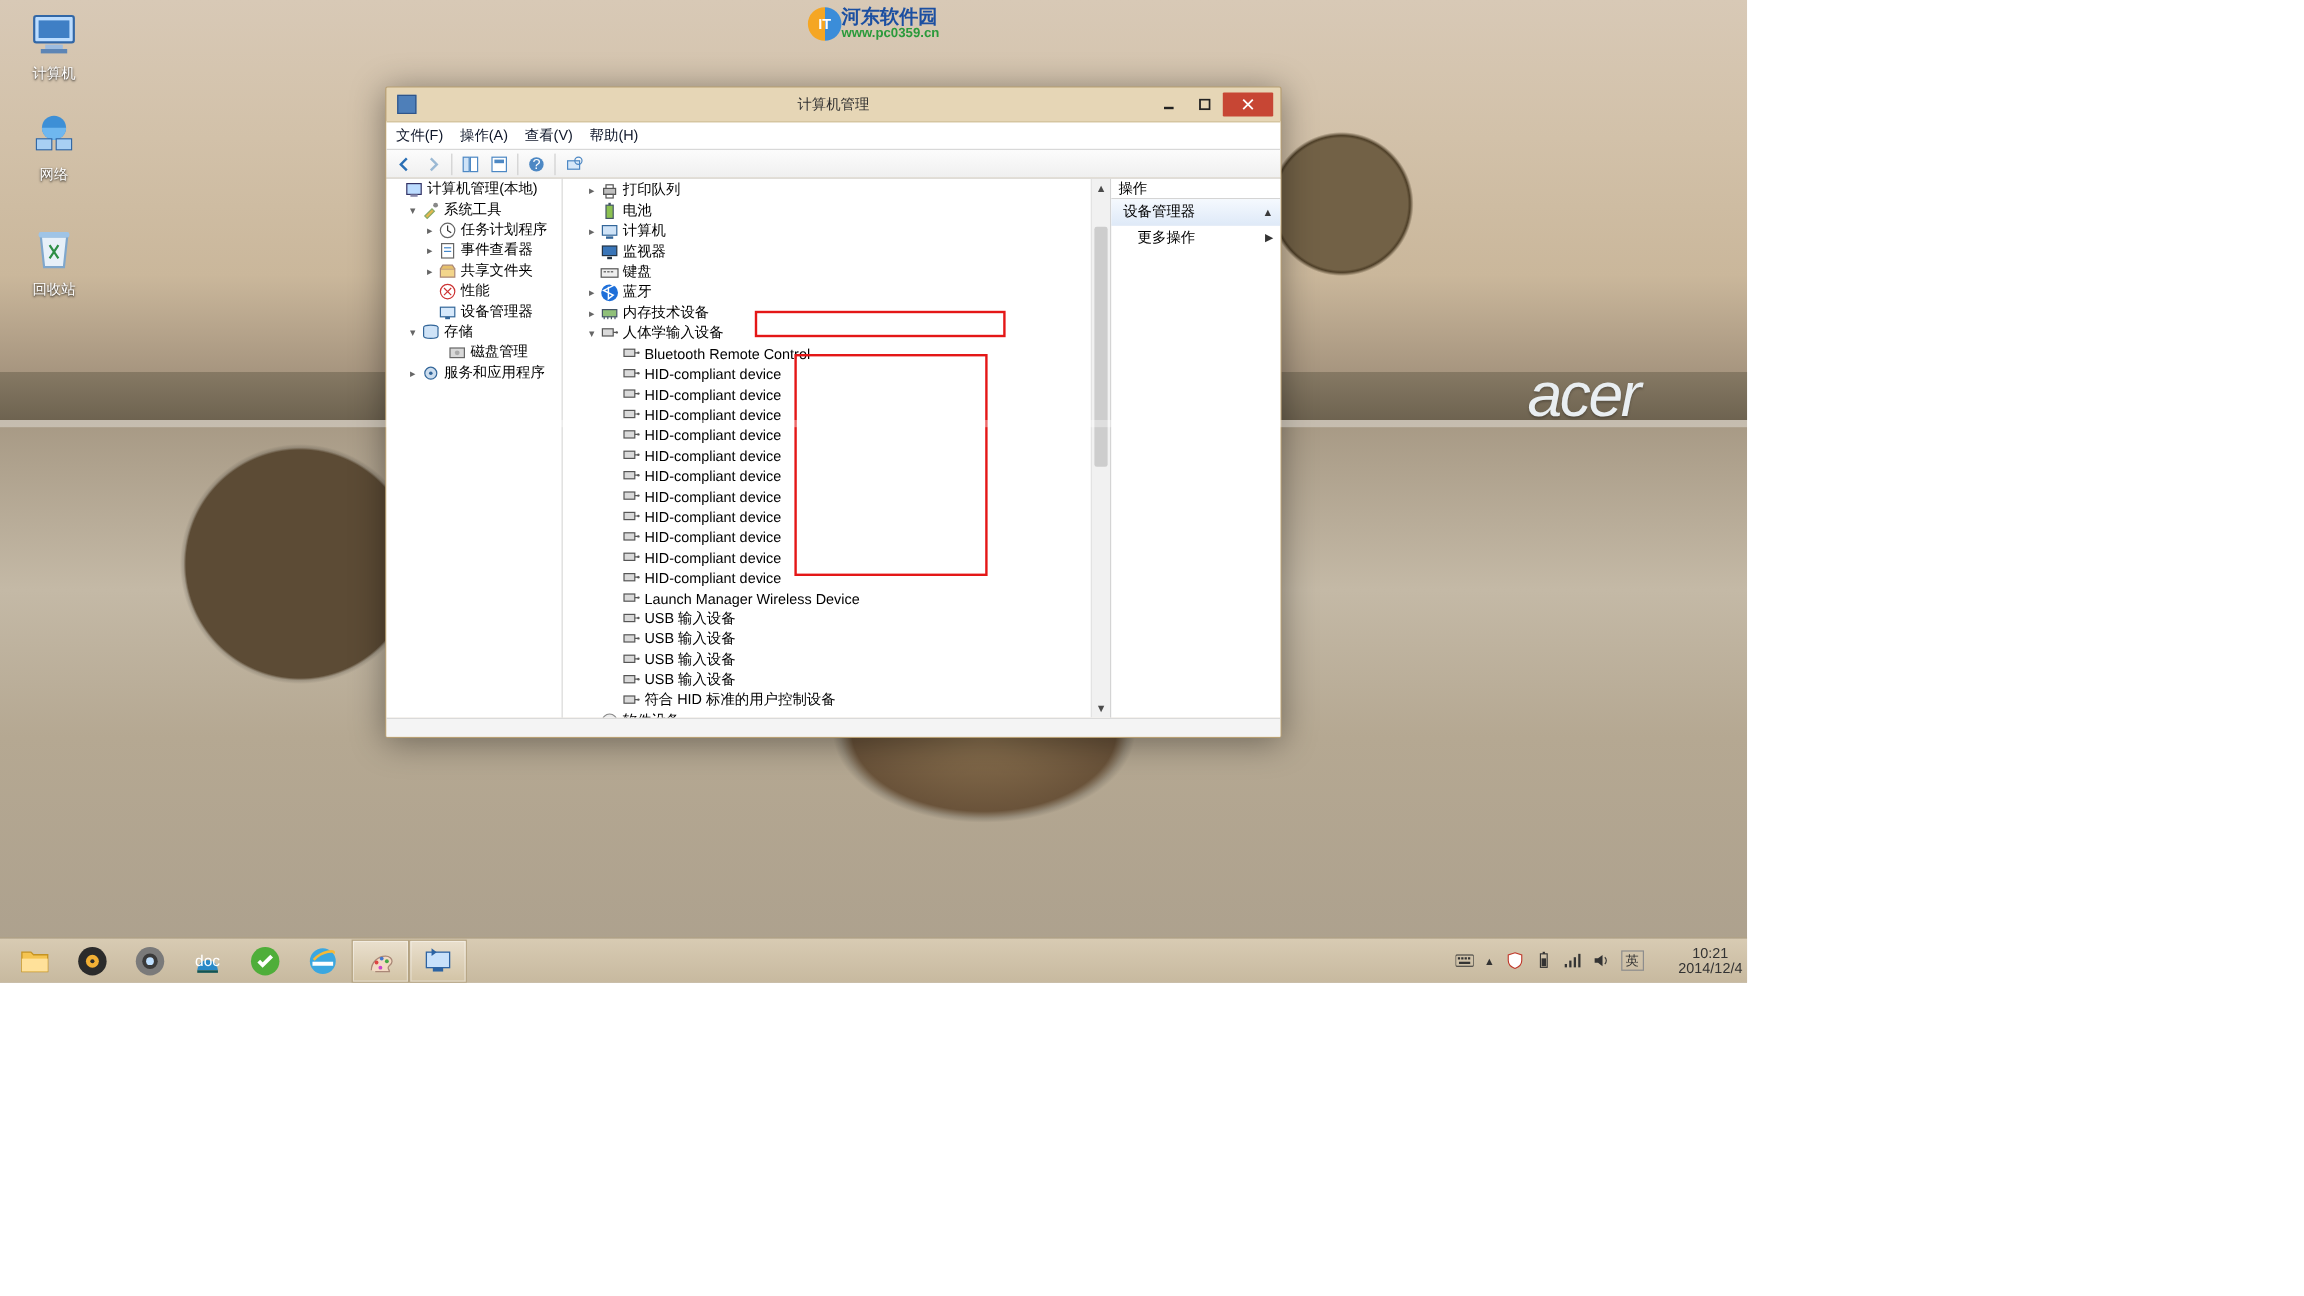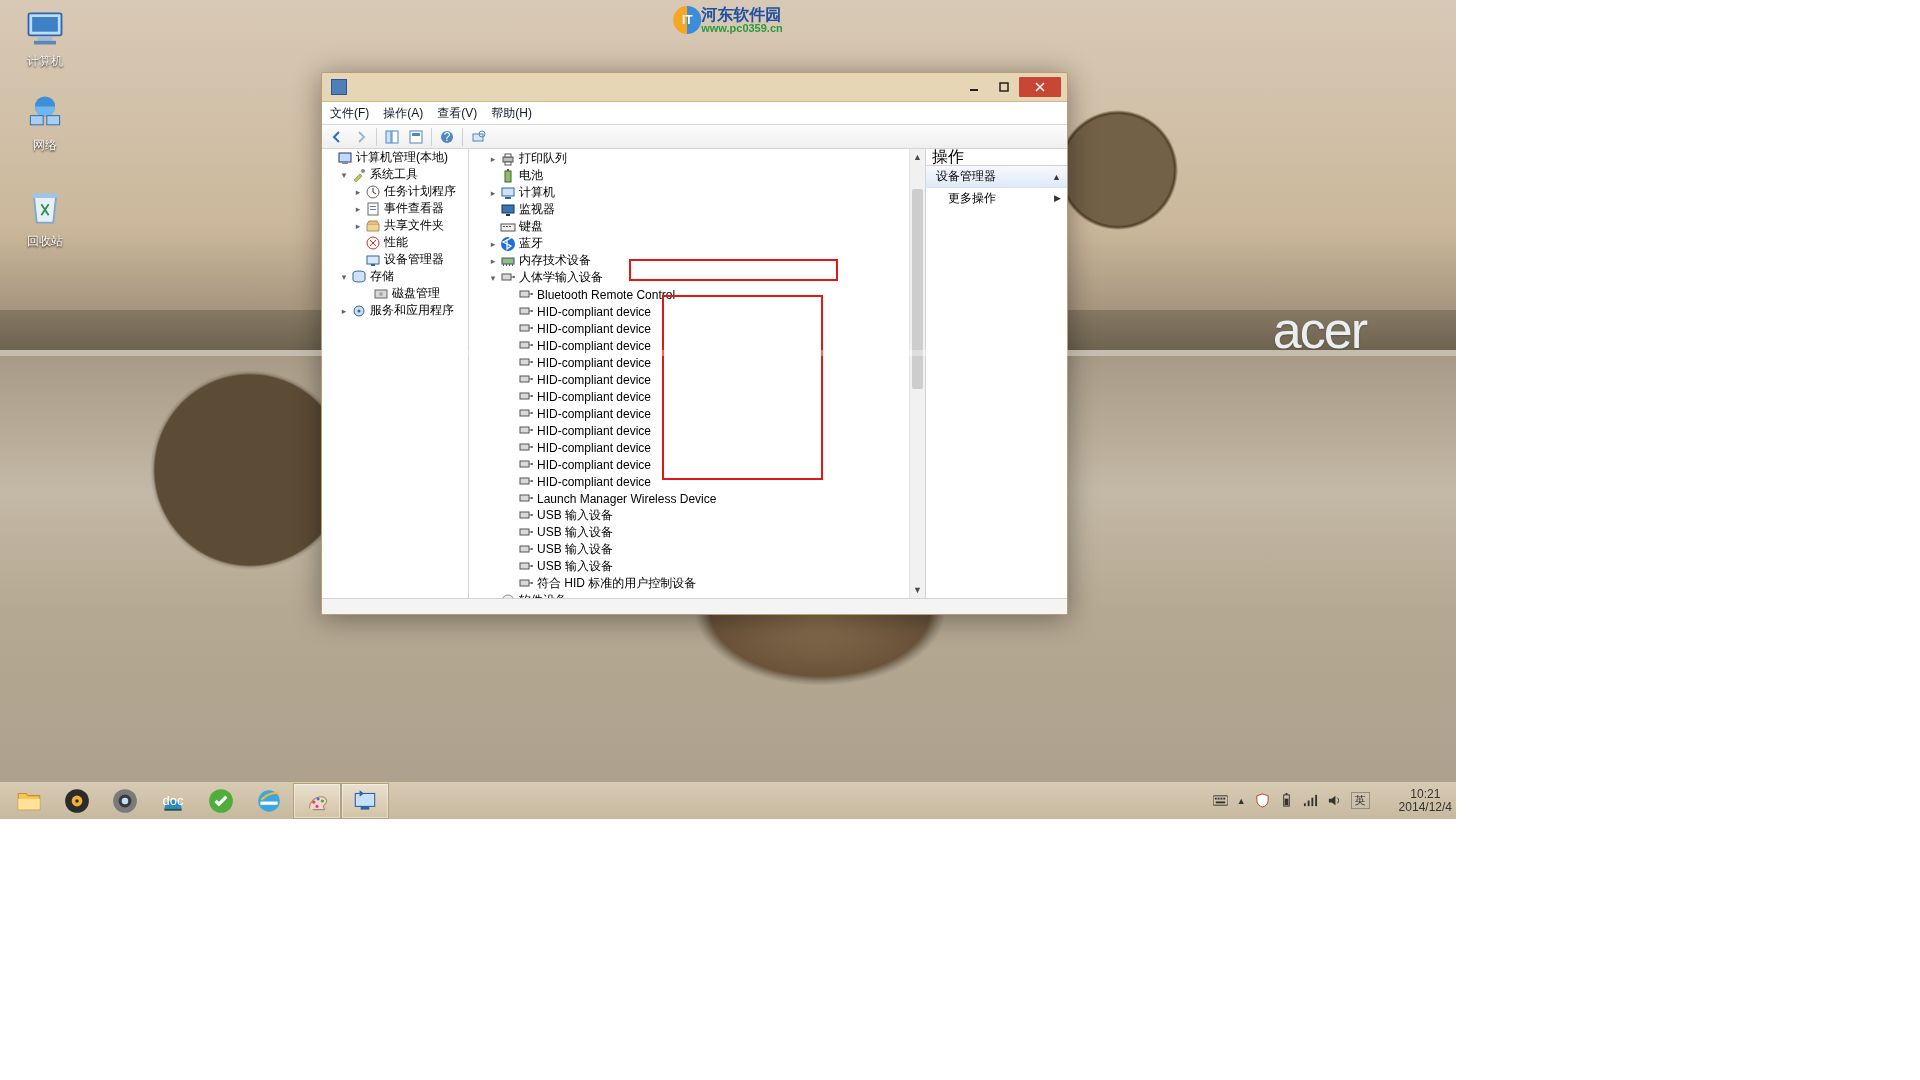--- a/index.html
+++ b/index.html
@@ -8,21 +8,21 @@
 .desktop{position:relative;width:1456px;height:819px;background:
   radial-gradient(circle at 980px 285px,#6d5337 0 40px,#4c3824 42px,transparent 44px),
   radial-gradient(circle at 1118px 170px,#726146 0 55px,#4e3f28 57px,transparent 60px),
   radial-gradient(circle at 250px 470px,#5c4b35 0 95px,rgba(0,0,0,.15) 97px,transparent 100px),
   radial-gradient(ellipse 200px 120px at 820px 610px,#8c7351 0,#6a533a 55%,rgba(0,0,0,.15) 60%,transparent 63%),
   linear-gradient(to bottom,#d8c9b6 0,#d2c1a9 14%,#cab79b 28%,#9f8e79 40%,#a49681 41%,#c4b9a6 60%,#b5a892 75%,#aca08d 100%)}
 .desktop::before,.desktop::after{content:"";position:absolute}
 .desktop::before{left:0;right:0;top:310px;height:40px;background:linear-gradient(to bottom,#867964,#6e6350)} 
 .desktop::after{left:0;right:0;top:350px;height:6px;background:rgba(255,255,255,.35)}
 
-.acer{position:absolute;right:90px;top:300px;font-family:Arial,Helvetica,sans-serif;font-weight:500;font-size:52px;color:#e9eef1;letter-spacing:-2px;text-shadow:0 1px 2px rgba(0,0,0,.25)}
+.acer{position:absolute;right:90px;top:300px;font-family:Arial,Helvetica,sans-serif;font-style:italic;font-weight:500;font-size:52px;color:#e9eef1;letter-spacing:-2px;text-shadow:0 1px 2px rgba(0,0,0,.25)}
 
 .watermark{position:absolute;left:50%;transform:translateX(-50%);top:6px;display:flex;align-items:center;gap:0}
 .watermark .badge{width:28px;height:28px;border-radius:50%;background:conic-gradient(#3b8dd9 0 50%,#f5a623 50% 100%);position:relative;display:flex;align-items:center;justify-content:center}
 .watermark .badge span{color:#fff;font-weight:700;font-size:12px}
 .watermark .txt{line-height:1}
 .watermark .txt .cn{color:#1c4fa1;font-weight:700;font-size:16px}
 .watermark .txt .url{color:#2a9a3b;font-size:11px;font-weight:700}
 
 .dicon{position:absolute;width:70px;text-align:center;color:#fff;font-size:12px;text-shadow:0 1px 2px #000}
 .dicon .glyph{width:44px;height:44px;margin:0 auto 3px;display:flex;align-items:center;justify-content:center}
@@ -58,21 +58,21 @@
 .midlist{flex:1;overflow:hidden;padding-top:1px}
 .scrollbar{width:16px;background:#f1f1f1;border-left:1px solid #e3e3e3;position:relative}
 .scrollthumb{position:absolute;left:2px;right:2px;top:40px;height:200px;background:#cdcdcd;border-radius:2px}
 .scrollbtn{position:absolute;left:0;right:0;height:16px;display:flex;align-items:center;justify-content:center;color:#4b4b4b;font-size:9px}
 .scrollbtn.up{top:0}.scrollbtn.dn{bottom:0}
 
 .redbox{position:absolute;border:2px solid #e41717;pointer-events:none}
 .rb1{left:160px;top:110px;width:209px;height:22px}
 .rb2{left:193px;top:146px;width:161px;height:185px}
 
-.rhead{height:17px;background:#fff;border-bottom:1px solid #d4d4d4;padding-left:6px;display:flex;align-items:center;font-size:16px}
+.rhead{height:17px;background:#fff;border-bottom:1px solid #d4d4d4;padding-left:6px;display:flex;align-items:center;font-size:12px}
 .rsel{height:22px;background:linear-gradient(#f5f9fe,#dfeaf8);padding-left:10px;display:flex;align-items:center;justify-content:space-between;border-bottom:1px solid #d4e2f3}
 .rsel .tri{font-size:9px;color:#3a3a3a;margin-right:6px}
 .rmore{height:20px;padding-left:22px;display:flex;align-items:center;justify-content:space-between}
 .rmore .tri{font-size:9px;color:#333;margin-right:6px}
 
 .winstatus{height:16px;background:#f4f4f4;border-top:1px solid #d4d4d4}
 
 .taskbar{position:absolute;left:0;right:0;bottom:0;height:38px;background:linear-gradient(#d8cbb3,#c7b99f);border-top:1px solid #b0a185;display:flex;align-items:center;padding-left:6px}
 .tb-item{width:46px;height:34px;margin-right:2px;display:flex;align-items:center;justify-content:center}
 .tb-item svg{width:28px;height:28px}
@@ -128,20 +128,21 @@
           <rect x="10" y="8" width="28" height="5" rx="2" fill="#9fc4e6"></rect>
           <path d="M20 20l4 6-4 6m8-12l-4 6 4 6" stroke="#2d8f46" stroke-width="2" fill="none"></path>
         </svg>
     </div>
     <div>回收站</div>
   </div>
 
   <div class="win">
     <div class="titlebar">
       <div class="appicon"></div>
+      <div class="ttl">计算机管理</div>
       <div class="winbtns">
         <div class="winbtn">
             <svg viewBox="0 0 10 10">
               <rect x="1" y="7" width="8" height="2" fill="currentColor"></rect>
             </svg>
           </div>
         <div class="winbtn">
             <svg viewBox="0 0 10 10">
               <rect x="1" y="1" width="8" height="8" fill="none" stroke="currentColor" stroke-width="1.5"></rect>
             </svg>

